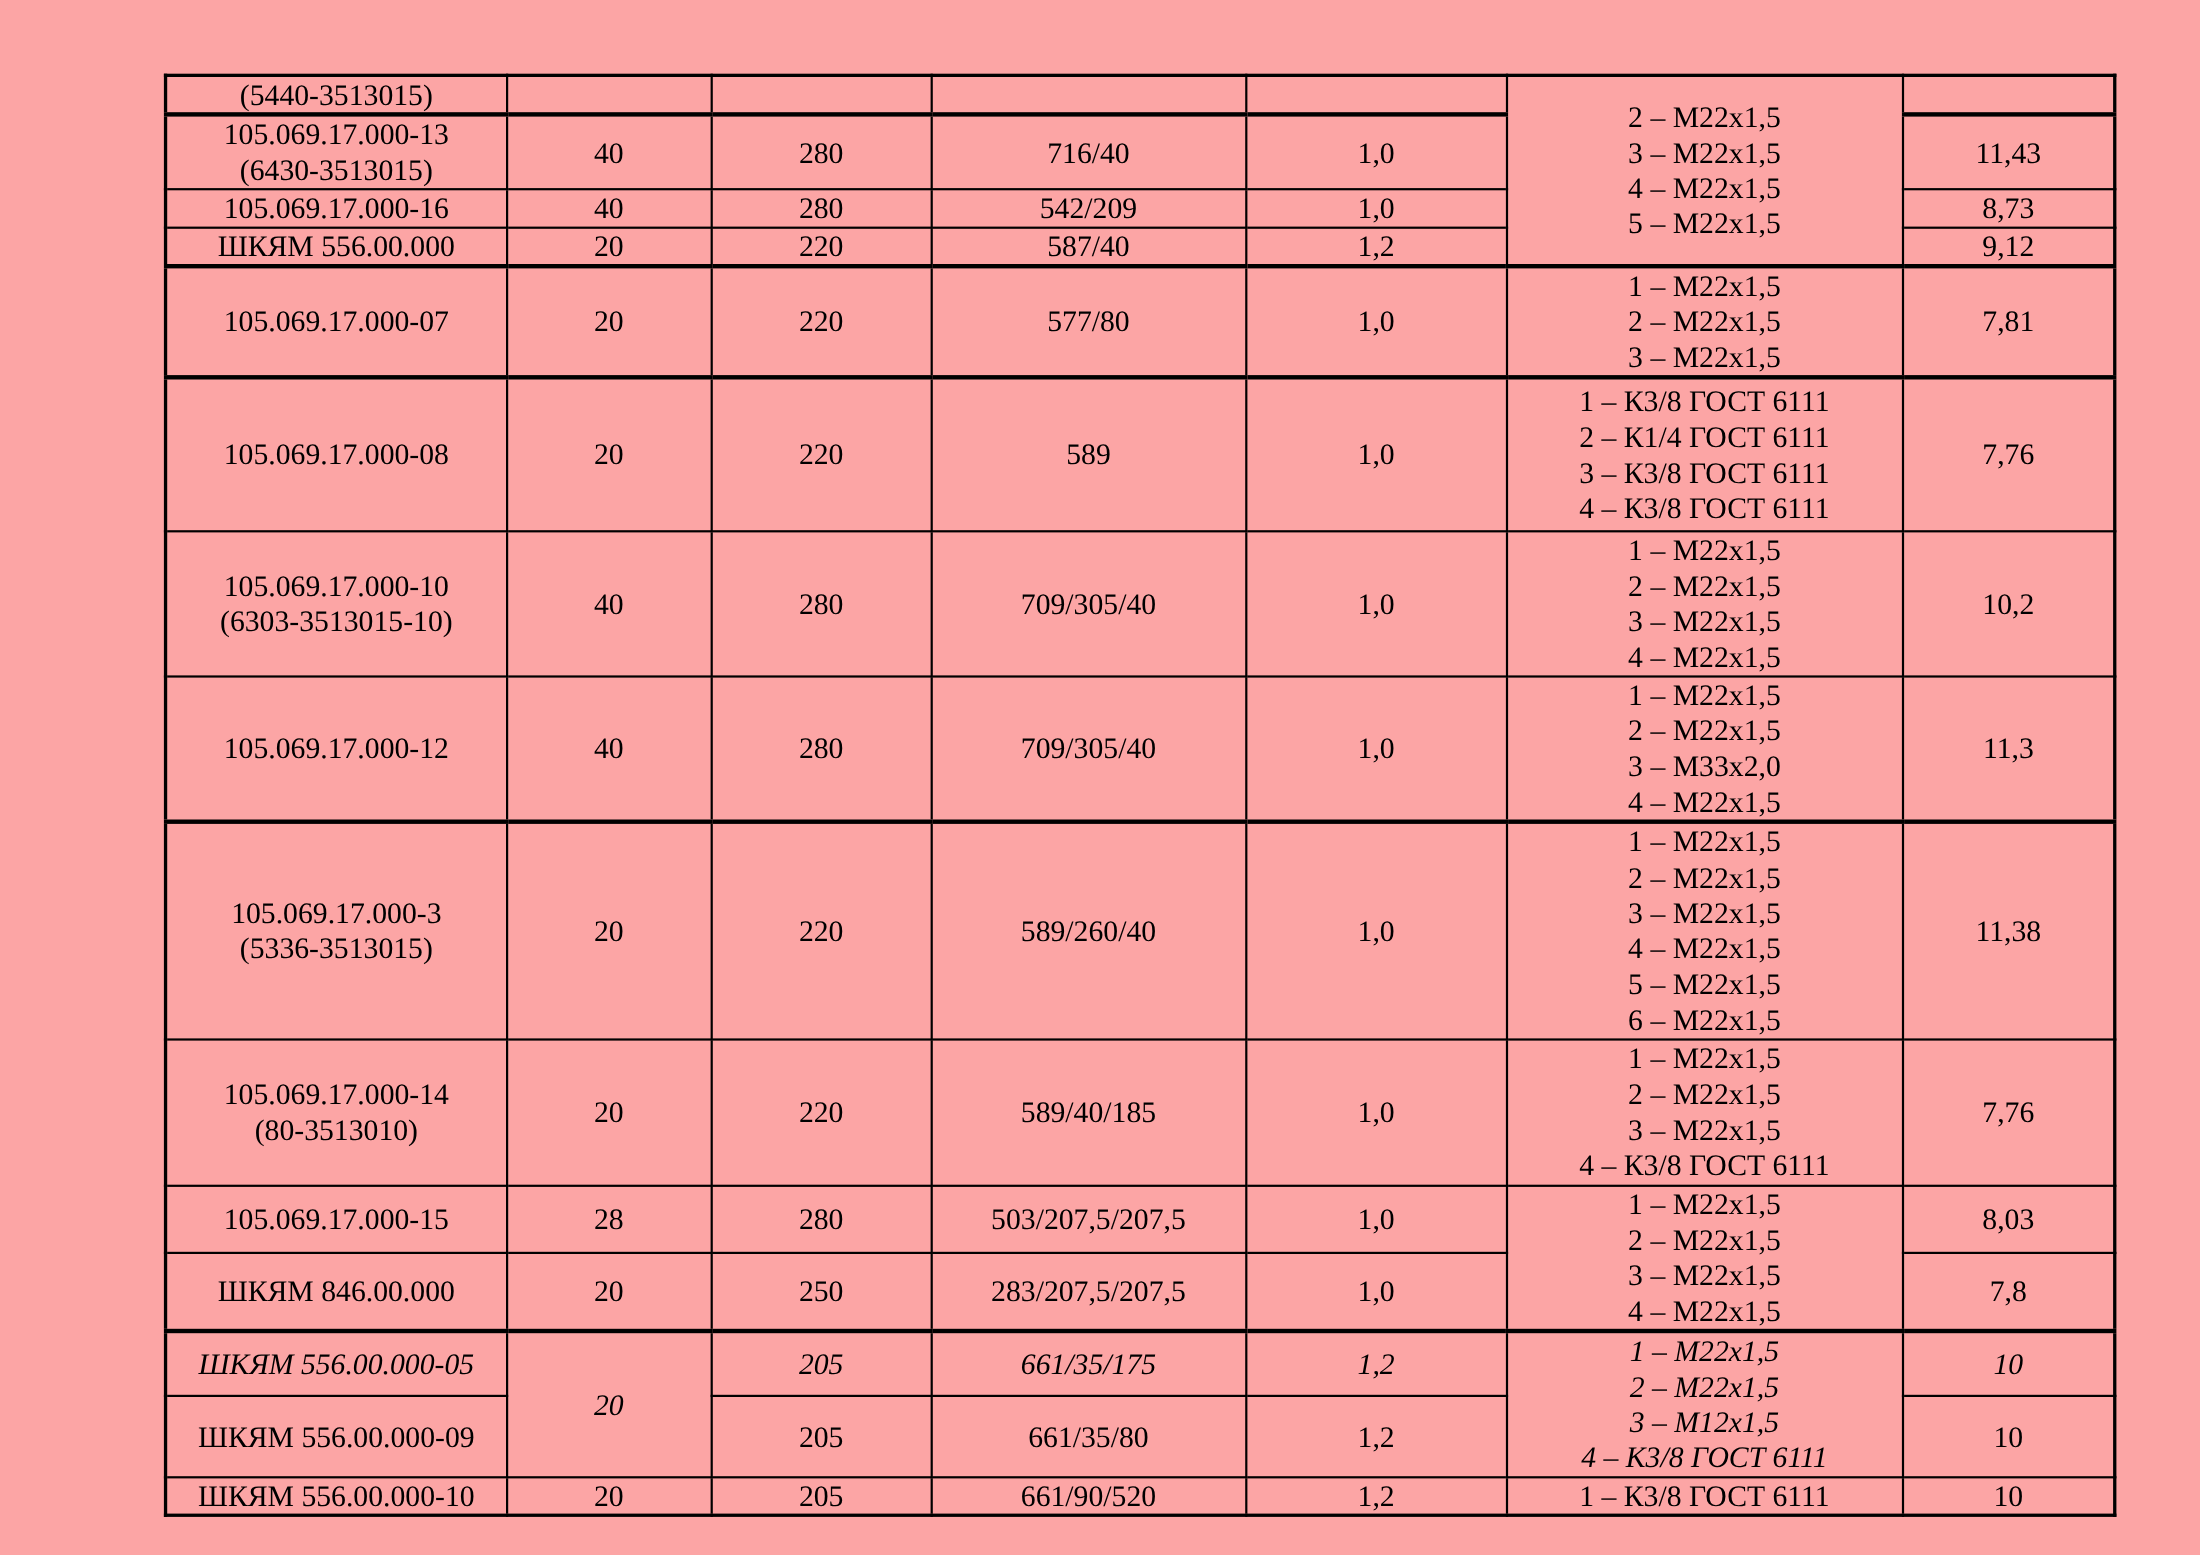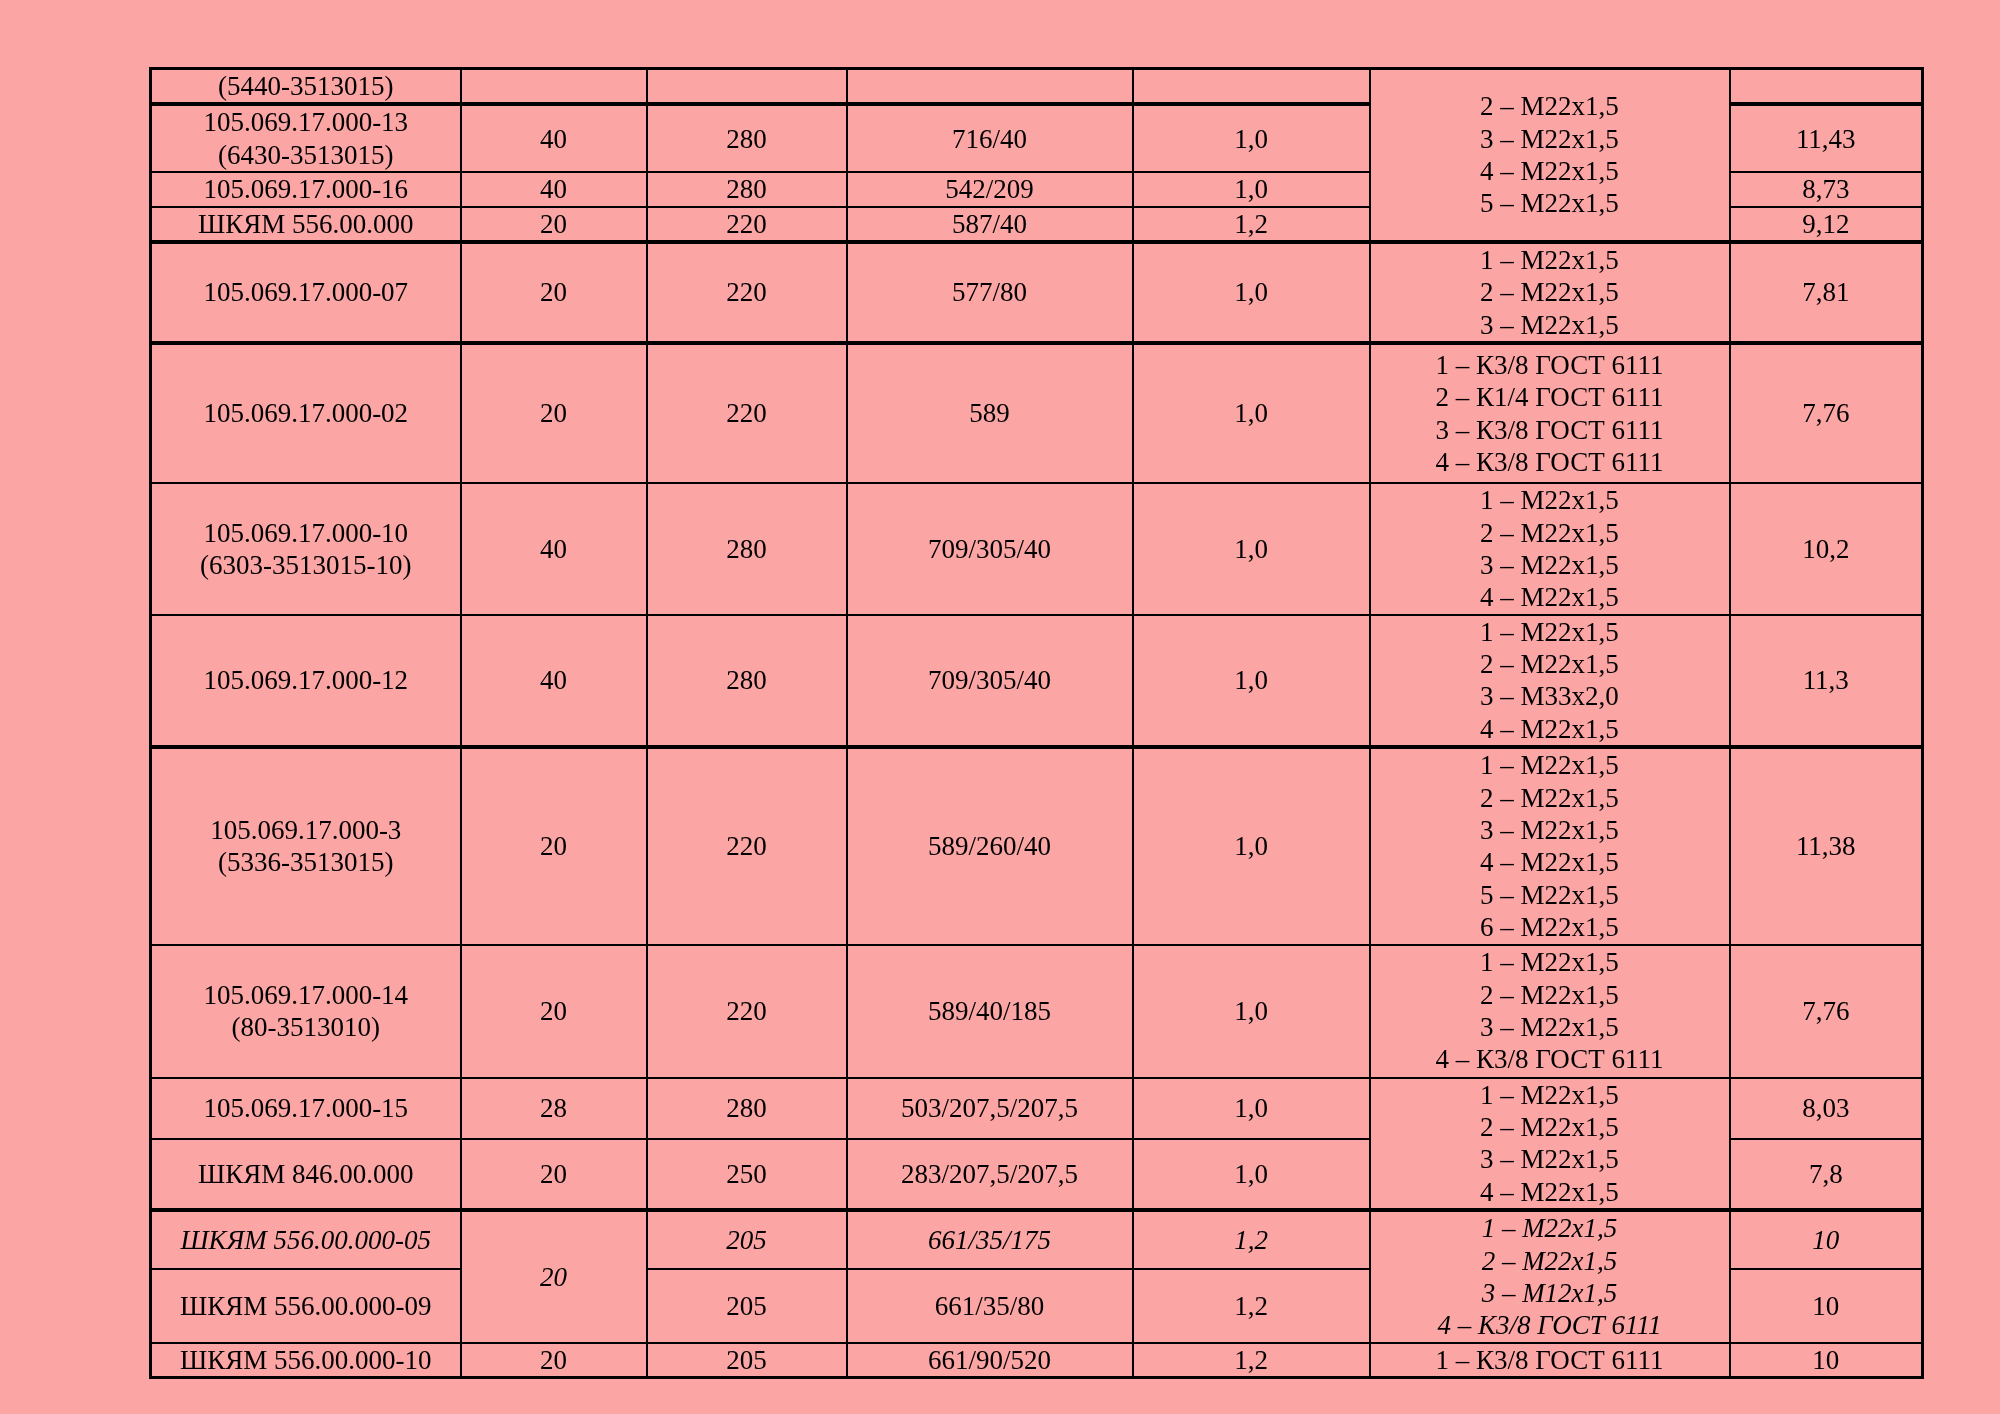--- a/index.html
+++ b/index.html
@@ -163,21 +163,21 @@
             <span class="line">1 – М22х1,5</span>
             <span class="line">2 – М22х1,5</span>
             <span class="line">3 – М22х1,5</span>
           </td>
           <td class="thick">
             <span class="line">7,81</span>
           </td>
         </tr>
         <tr style="height: 140px;">
           <td>
-            <span class="line">105.069.17.000-02</span>
+            <span class="line">105.069.17.000-08</span>
           </td>
           <td>
             <span class="line">20</span>
           </td>
           <td>
             <span class="line">220</span>
           </td>
           <td>
             <span class="line">589</span>
           </td>

